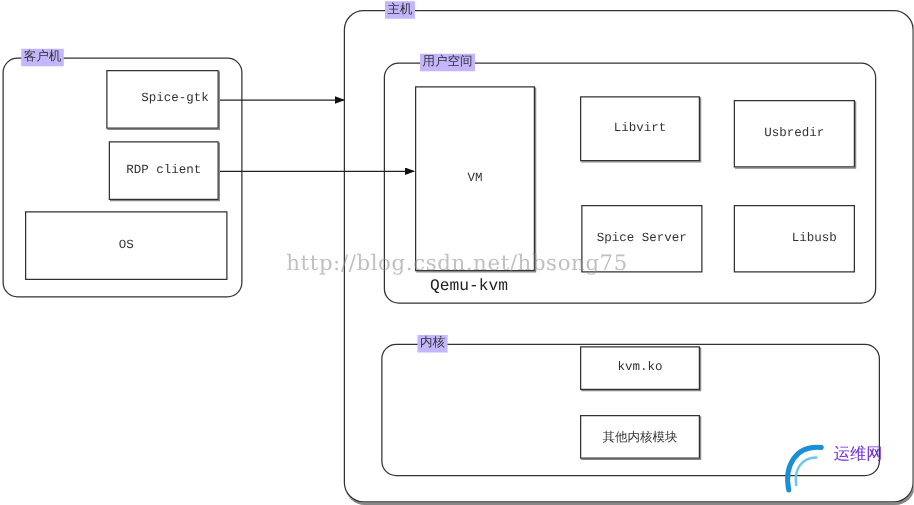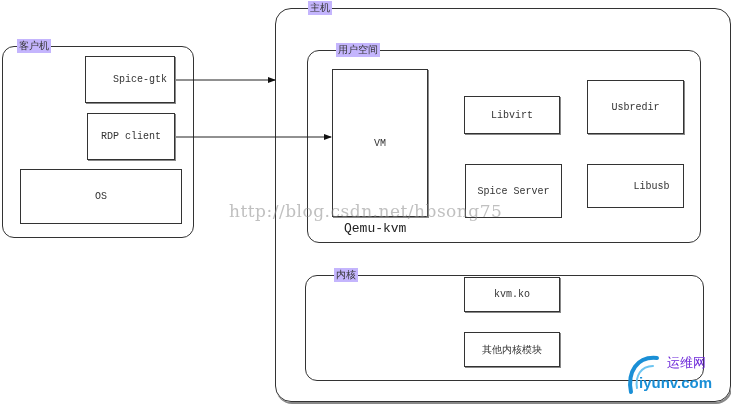--- a/index.html
+++ b/index.html
@@ -34,24 +34,24 @@
 
 <div class="group" style="left:275px; top:8px; width:456px; height:394px; border-radius:16px; box-shadow: 1px 2px 0 #888;">
   <span class="group-label" style="left:32px;">主机</span>
 </div>
 
 <div class="group" style="left:307px; top:50px; width:394px; height:193px;">
   <span class="group-label" style="left:28px;">用户空间</span>
 </div>
 <div class="box shadow" style="left:332px; top:69px; width:96px; height:148px; align-items:center;">VM</div>
 <span class="qemu-label" style="left:344px; top:221px;">Qemu-kvm</span>
-<div class="box shadow" style="left:464px; top:96px; width:96px; height:38px;">Libvirt</div>
+<div class="box shadow" style="left:464px; top:77px; width:96px; height:52px;">Libvirt</div>
 <div class="box shadow" style="left:587px; top:80px; width:97px; height:54px;">Usbredir</div>
 <div class="box" style="left:465px; top:164px; width:97px; height:54px;">Spice Server</div>
-<div class="box" style="left:587px; top:164px; width:97px; height:44px;padding-left:32px;">Libusb</div>
+<div class="box" style="left:587px; top:164px; width:97px; height:54px;padding-left:32px;">Libusb</div>
 
 <div class="group" style="left:305px; top:275px; width:399px; height:106px;">
   <span class="group-label" style="left:28px;">内核</span>
 </div>
 <div class="box shadow" style="left:464px; top:277px; width:96px; height:35px;">kvm.ko</div>
 <div class="box shadow cjk" style="left:464px; top:332px; width:96px; height:35px;">其他内核模块</div>
 
 <svg class="arrows" width="731" height="404">
   <defs>
     <marker id="ah" markerWidth="8" markerHeight="6" refX="7" refY="3" orient="auto">
@@ -63,14 +63,13 @@
 </svg>
 
 <span class="watermark" style="left:229px; top:201px;">http://blog.csdn.net/hbsong75</span>
 
 <div class="logo">
   <svg width="40" height="50" style="position:absolute; left:6px; top:6px;">
     <path d="M34,6 C14,4 4,20 8,40" fill="none" stroke="#1a8fd6" stroke-width="4" stroke-linecap="round"></path>
     <path d="M30,14 C18,14 12,24 14,36" fill="none" stroke="#6cc4f0" stroke-width="2" stroke-linecap="round"></path>
   </svg>
   <span class="logo-cn">运维网</span>
-  <span class="logo-en">iyunv.com</span>
 </div>
 
 </body></html>

